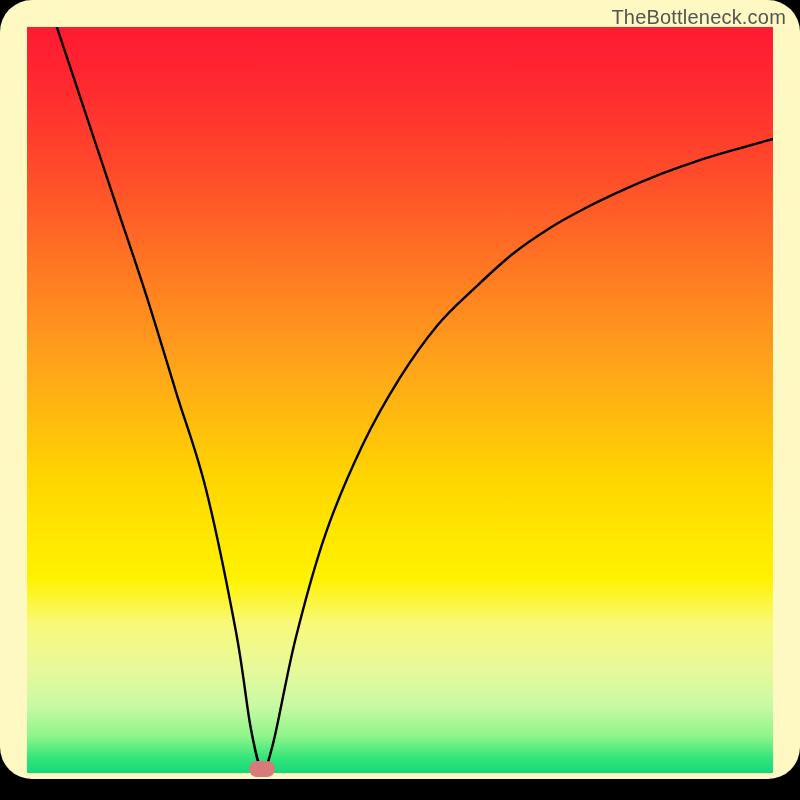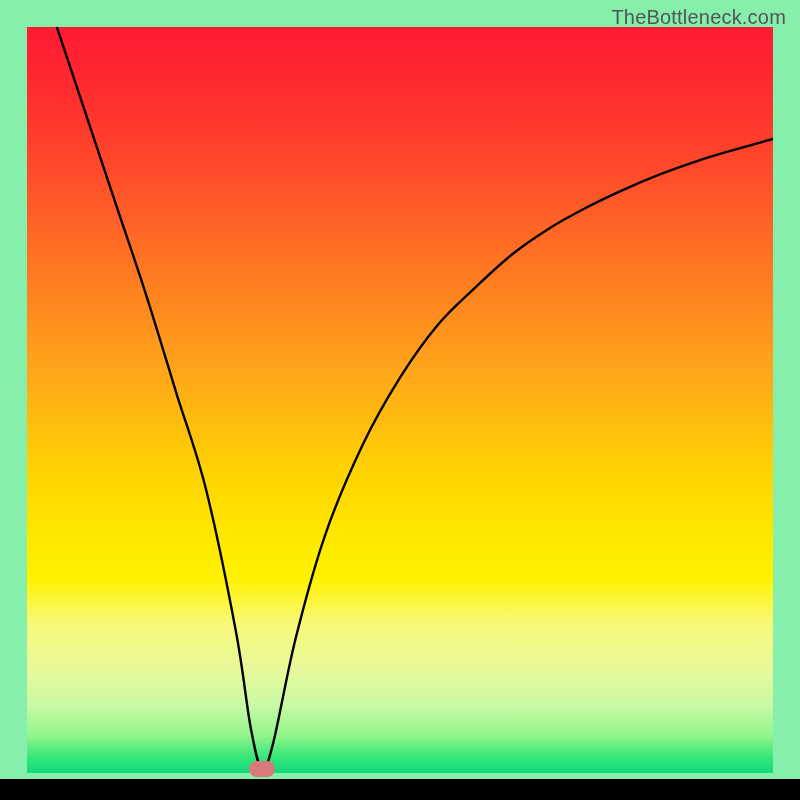--- a/index.html
+++ b/index.html
@@ -1,21 +1,22 @@
 <!DOCTYPE html>
 <html><head>
 <meta charset="utf-8">
 <style>
   * { margin: 0; padding: 0; box-sizing: border-box; }
   html, body { width: 800px; height: 800px; overflow: hidden; background: #000; }
   .frame {
     position: relative;
     width: 800px;
     height: 779px;
-    background: #86efac;
+    background: #fef9c3;
+    border-radius: 32px;
   }
   .plot {
     position: absolute;
     left: 27px;
     top: 27px;
     width: 746px;
     height: 746px;
     background: linear-gradient(to bottom,
       #ff1a33 0%,
       #ff2a2f 8%,

